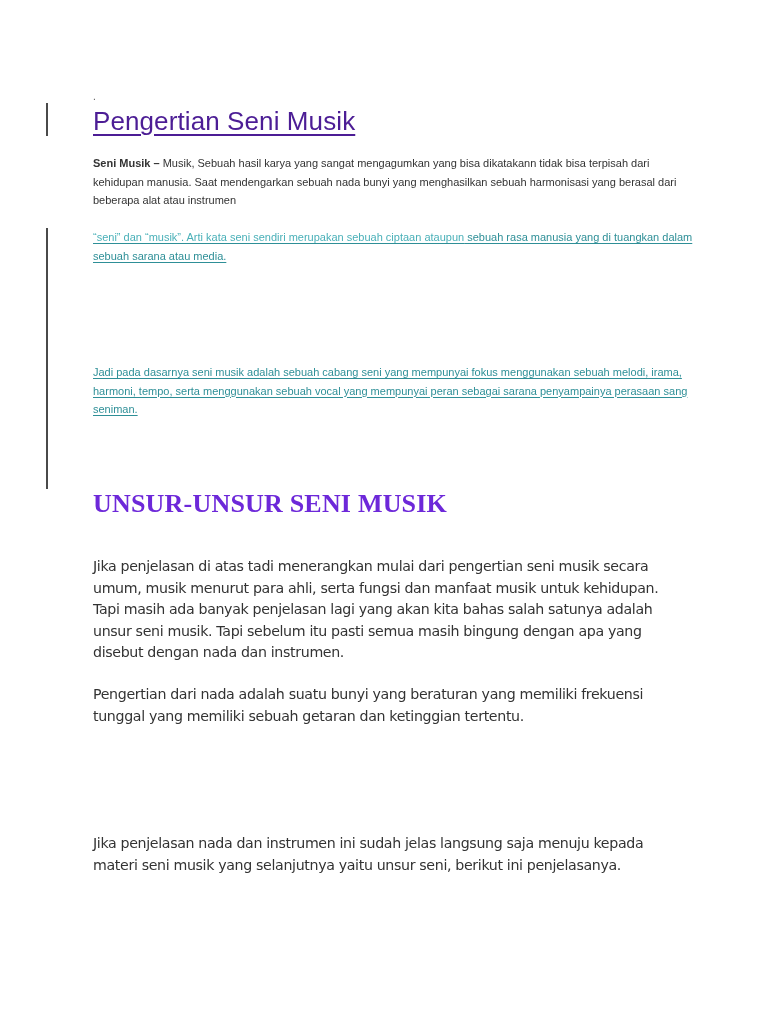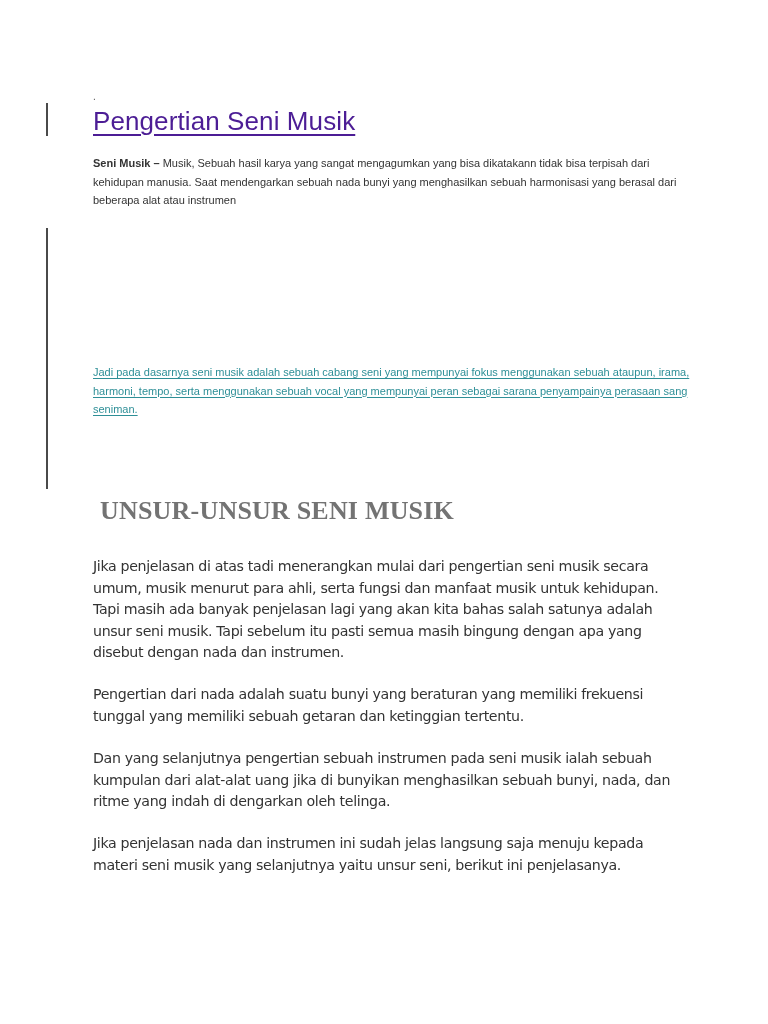--- a/index.html
+++ b/index.html
@@ -72,22 +72,22 @@
     .link-3 { top: 363px; }
     .light { color: #49b0b8; }
 
     .heading2 {
       position: absolute;
       left: 93px; top: 486px;
       font-family: "Liberation Serif", serif;
       font-weight: bold;
       font-size: 26px;
       line-height: 36px;
-      color: #737373;
-      margin: 7px;
+      color: #6d28d9;
+      margin: 0;
       letter-spacing: 0.2px;
     }
     .para {
       position: absolute;
       left: 93px;
       width: 590px;
       font-family: "DejaVu Sans", sans-serif;
       font-size: 14.2px;
       line-height: 21.6px;
       color: #333333;
@@ -106,24 +106,24 @@
 
   <div class="margin-bar bar-1"></div>
   <div class="margin-bar bar-2"></div>
 
   <div class="dot">.</div>
 
   <h1 class="title">Pengertian Seni Musik</h1>
 
   <p class="block intro"><b>Seni Musik –</b><span> Musik, Sebuah hasil karya yang sangat mengagumkan yang bisa dikatakann tidak bisa terpisah dari kehidupan manusia. Saat mendengarkan sebuah nada bunyi yang menghasilkan sebuah harmonisasi yang berasal dari beberapa alat atau instrumen</span></p>
 
+  <p class="block link-block link-1"><span class="light">“seni” dan “musik”. Arti kata seni sendiri merupakan sebuah ciptaan ataupun</span><span> sebuah rasa manusia yang di tuangkan dalam sebuah sarana atau media.</span></p>
 
 
-  <p class="block link-block link-3">Jadi pada dasarnya seni musik adalah sebuah cabang seni yang mempunyai fokus menggunakan sebuah ataupun, irama, harmoni, tempo, serta menggunakan sebuah vocal yang mempunyai peran sebagai sarana penyampainya perasaan sang seniman.</p>
+  <p class="block link-block link-3">Jadi pada dasarnya seni musik adalah sebuah cabang seni yang mempunyai fokus menggunakan sebuah melodi, irama, harmoni, tempo, serta menggunakan sebuah vocal yang mempunyai peran sebagai sarana penyampainya perasaan sang seniman.</p>
 
   <h2 class="heading2">UNSUR-UNSUR SENI MUSIK</h2>
 
   <p class="para p2">Pengertian dari nada adalah suatu bunyi yang beraturan yang memiliki frekuensi tunggal yang memiliki sebuah getaran dan ketinggian tertentu.</p>
   <p class="para p1">Jika penjelasan di atas tadi menerangkan mulai dari pengertian seni musik secara umum, musik menurut para ahli, serta fungsi dan manfaat musik untuk kehidupan. Tapi masih ada banyak penjelasan lagi yang akan kita bahas salah satunya adalah unsur seni musik. Tapi sebelum itu pasti semua masih bingung dengan apa yang disebut dengan nada dan instrumen.</p>
-  <p class="para p3">Dan yang selanjutnya pengertian sebuah instrumen pada seni musik ialah sebuah kumpulan dari alat-alat uang jika di bunyikan menghasilkan sebuah bunyi, nada, dan ritme yang indah di dengarkan oleh telinga.</p>
   <p class="para p4">Jika penjelasan nada dan instrumen ini sudah jelas langsung saja menuju kepada materi seni musik yang selanjutnya yaitu unsur seni, berikut ini penjelasanya.</p>
 
 </div>
 
 </body></html>

